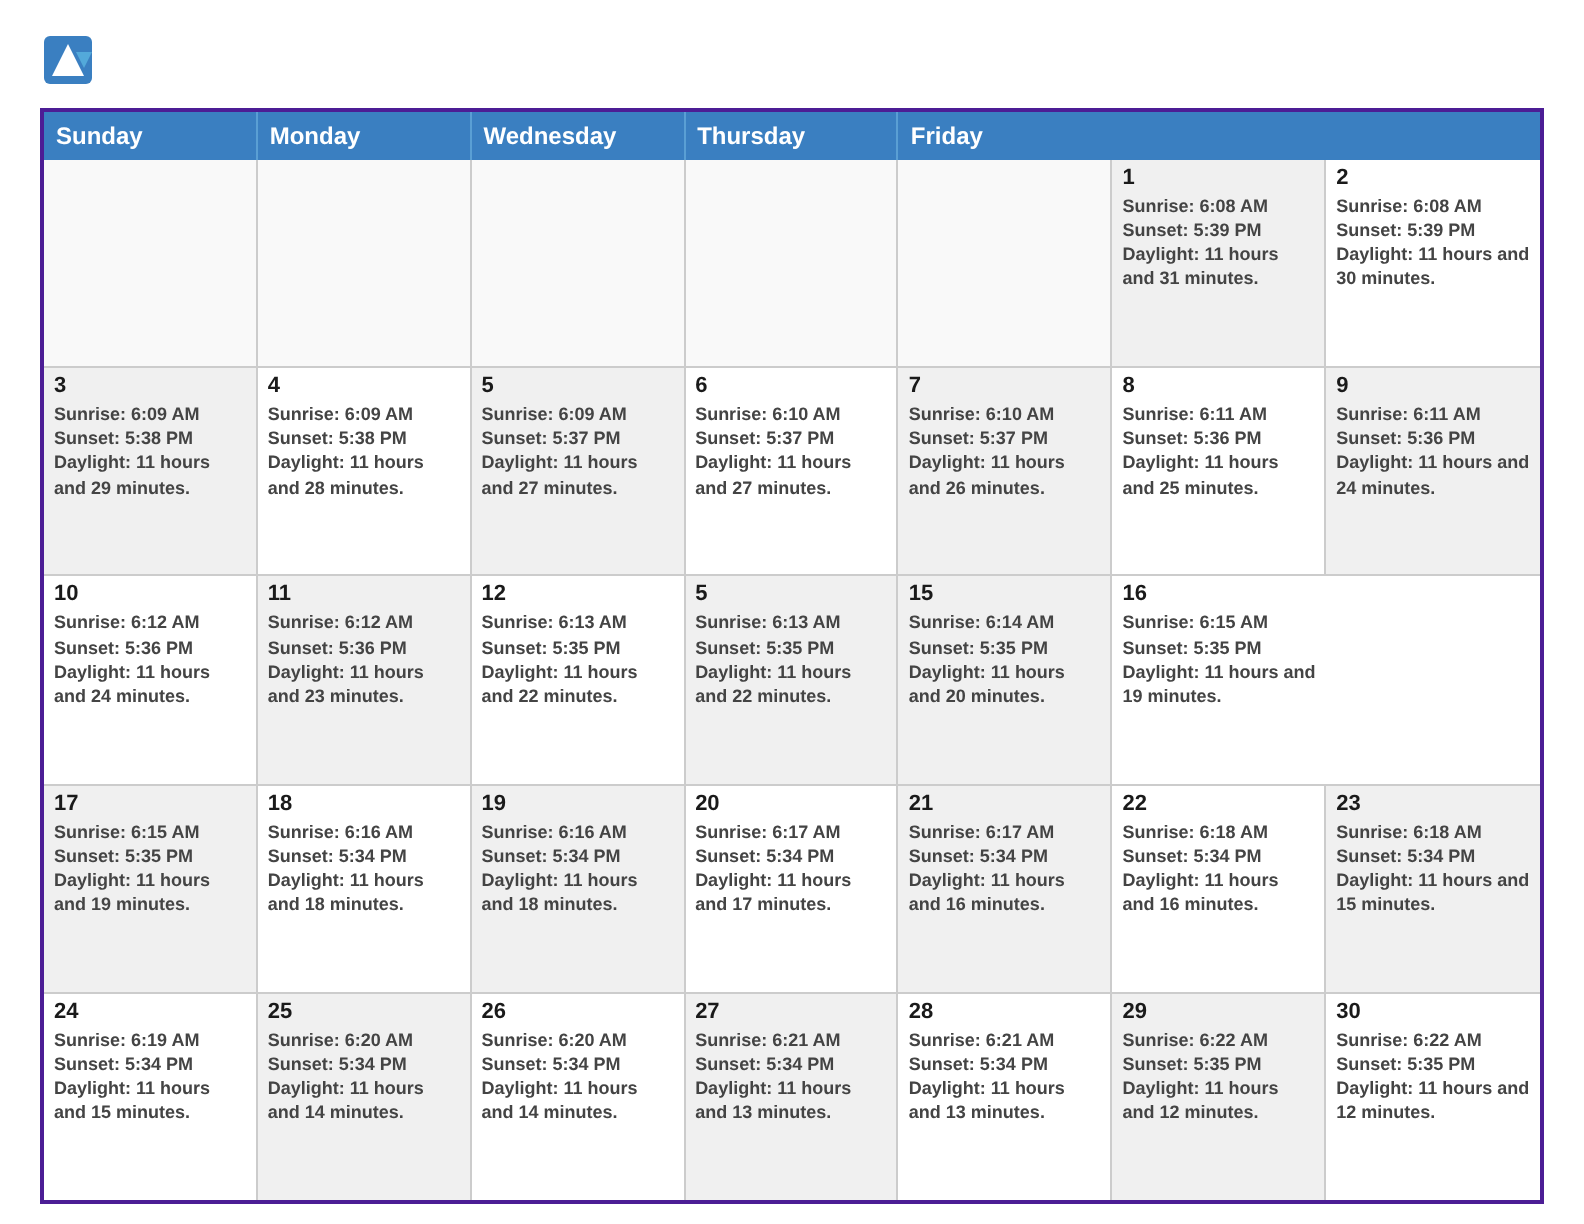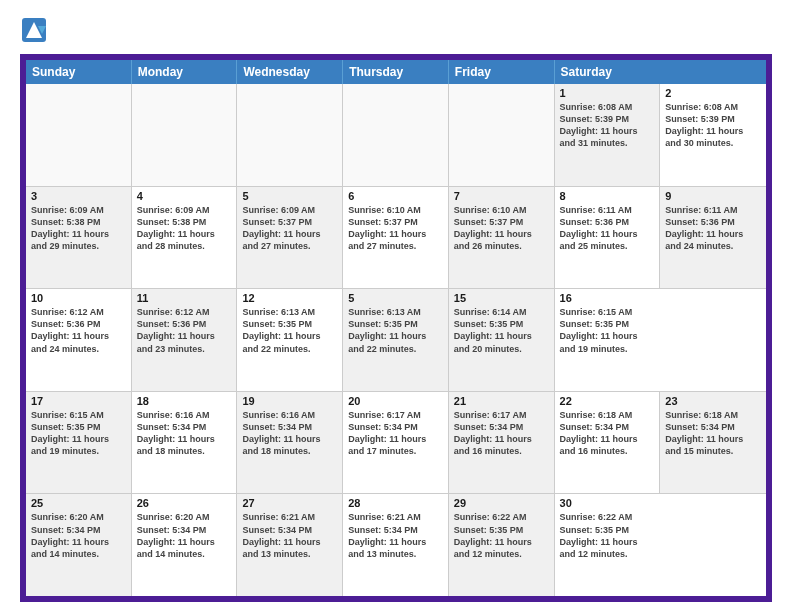--- a/index.html
+++ b/index.html
@@ -52,21 +52,21 @@
     }
     .location {
       font-size: 14px;
       color: #555;
       margin-top: 2px;
     }
     .calendar {
       flex: 1;
       display: flex;
       flex-direction: column;
-      border: 6px solid #4c1d95;
+      border: 2px solid #4c1d95;
     }
     .cal-header {
       display: grid;
       grid-template-columns: repeat(7, 1fr);
       background: #3a7fc1;
     }
     .cal-header-cell {
       color: #fff;
       font-size: 12px;
       font-weight: bold;
@@ -133,21 +133,20 @@
     </div>
   </div>
 
   <div class="calendar">
     <div class="cal-header">
     <div class="cal-header-cell">Sunday</div>
         <div class="cal-header-cell">Monday</div>
         <div class="cal-header-cell">Wednesday</div>
         <div class="cal-header-cell">Thursday</div>
         <div class="cal-header-cell">Friday</div>
-        <div class="cal-header-cell">Saturday</div>
       </div>
     <div class="cal-body">
     <div class="cal-row">
           <div class="cal-cell empty"></div>
           <div class="cal-cell empty"></div>
           <div class="cal-cell empty"></div>
           <div class="cal-cell empty"></div>
           <div class="cal-cell empty"></div>
           <div class="cal-cell shaded">
             <div class="day-num">1</div>
@@ -282,20 +281,26 @@
 Daylight: 11 hours and 16 minutes.</div>
           </div>
           <div class="cal-cell shaded">
             <div class="day-num">23</div>
             <div class="day-info">Sunrise: 6:18 AM
 Sunset: 5:34 PM
 Daylight: 11 hours and 15 minutes.</div>
           </div>
         </div>
         <div class="cal-row">
+          <div class="cal-cell">
+            <div class="day-num">24</div>
+            <div class="day-info">Sunrise: 6:19 AM
+Sunset: 5:34 PM
+Daylight: 11 hours and 15 minutes.</div>
+          </div>
           <div class="cal-cell shaded">
             <div class="day-num">25</div>
             <div class="day-info">Sunrise: 6:20 AM
 Sunset: 5:34 PM
 Daylight: 11 hours and 14 minutes.</div>
           </div>
           <div class="cal-cell">
             <div class="day-num">26</div>
             <div class="day-info">Sunrise: 6:20 AM
 Sunset: 5:34 PM

